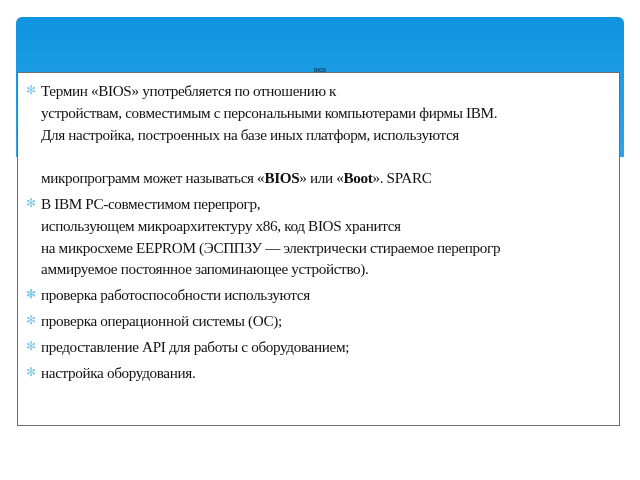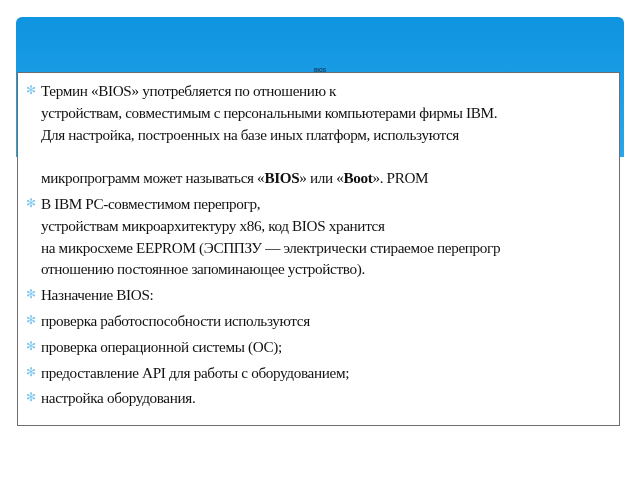--- a/index.html
+++ b/index.html
@@ -25,32 +25,31 @@
 </div>
 
 <div class="content">
   <ul>
     <li>
       <span class="bullet">✻</span>
       <span>Термин «BIOS» употребляется по отношению к</span><br>
       <span>устройствам, совместимым с персональными компьютерами фирмы IBM.</span><br>
       <span>Для настройка, построенных на базе иных платформ, используются</span><br>
       <br>
-      <span>микропрограмм может называться «</span><b>BIOS</b><span>» или «</span><b>Boot</b><span>». PROM</span><br>
+      <span>микропрограмм может называться «</span><b>BIOS</b><span>» или «</span><b>Boot</b><span>». SPARC</span><br>
     </li>
     <li>
       <span class="bullet">✻</span>
       <span>В IBM PC-совместимом перепрогр,</span><br>
-      <span>устройствам микроархитектуру x86, код BIOS хранится</span><br>
+      <span>использующем микроархитектуру x86, код BIOS хранится</span><br>
       <span>на микросхеме EEPROM (ЭСППЗУ — электрически стираемое перепрогр</span><br>
-      <span>отношению постоянное запоминающее устройство).</span>
+      <span>аммируемое постоянное запоминающее устройство).</span>
     </li>
     <li>
       <span class="bullet">✻</span>
-      <span>Назначение BIOS:</span>
     </li>
     <li>
       <span class="bullet">✻</span>
       <span>проверка работоспособности используются</span>
     </li>
     <li>
       <span class="bullet">✻</span>
       <span>проверка операционной системы (ОС);</span>
     </li>
     <li>

